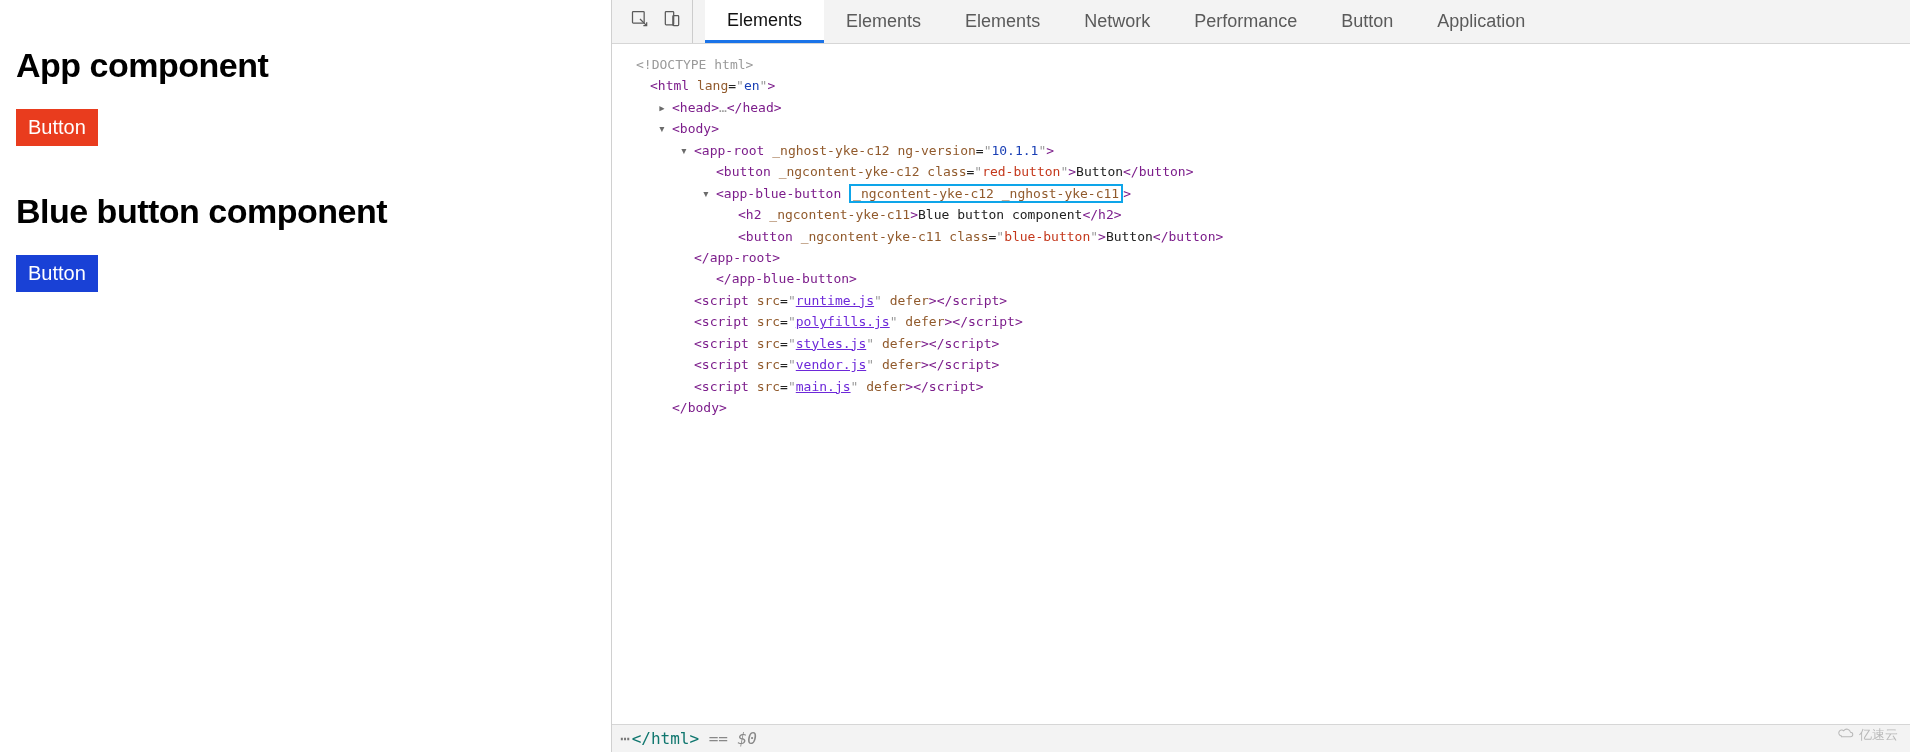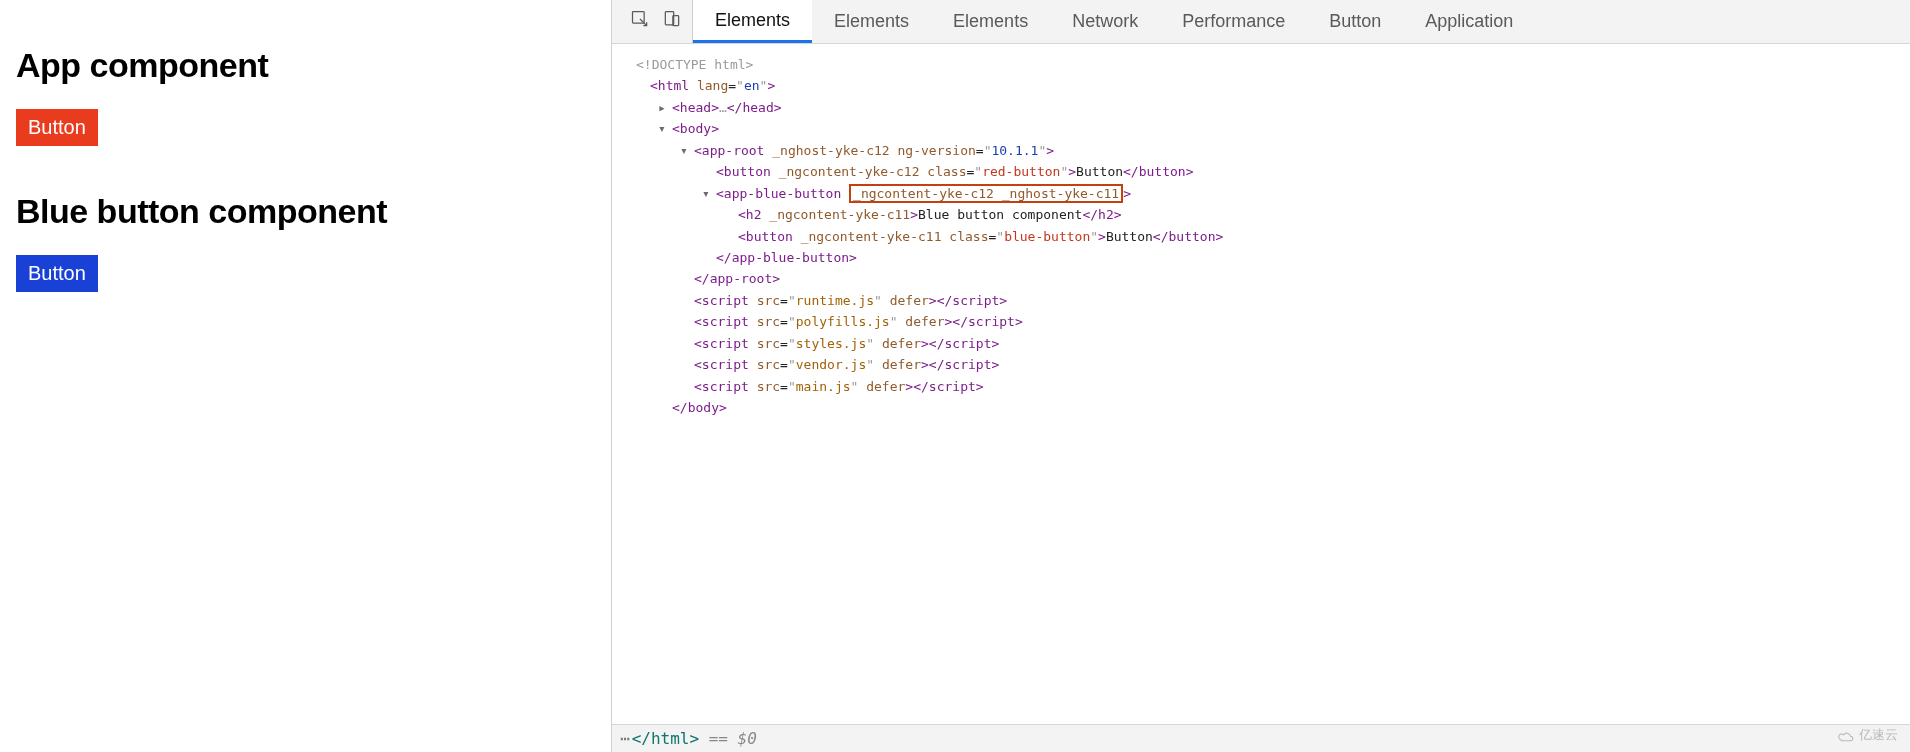--- a/index.html
+++ b/index.html
@@ -9,49 +9,49 @@
   
   .page-pane { width: 612px; padding: 30px 16px; border-right: 1px solid #d0d0d0; height: 100%; }
   .page-pane h2 { font-size: 34px; font-weight: 700; margin: 16px 0 24px; letter-spacing: -0.5px; }
   .page-pane .btn { display: inline-block; border: none; color: #fff; font-size: 20px; padding: 7px 12px; cursor: pointer; font-family: inherit; }
   .page-pane .btn.red { background: #e93c1e; }
   .page-pane .btn.blue { background: #1941d6; }
   .spacer { height: 30px; }
 
   
   .devtools { flex: 1; display: flex; flex-direction: column; height: 100%; position: relative; }
-  .dt-tabs { height: 44px; background: #f3f3f3; border-bottom: 1px solid #d6d6d6; display: flex; align-items: center; padding: 0 8px; font-size: 18px; color: #5a5a5a; gap: 0; }
+  .dt-tabs { height: 44px; background: #f3f3f3; border-bottom: 1px solid #d6d6d6; display: flex; align-items: center; padding: 0 8px; font-size: 18px; color: #5a5a5a; gap: 12px; }
   .dt-tool-icons { display: flex; align-items: center; gap: 12px; padding: 0 10px; border-right: 1px solid #ccc; height: 100%; }
   .dt-tool-icons svg { width: 20px; height: 20px; stroke: #5a5a5a; fill: none; stroke-width: 1.5; }
   .dt-tab { padding: 0 22px; height: 100%; display: flex; align-items: center; cursor: pointer; }
   .dt-tab.active { color: #111; border-bottom: 3px solid #1a73e8; background: #fff; }
   .dt-body { flex: 1; overflow: auto; font-family: Menlo, Monaco, Consolas, monospace; font-size: 13px; line-height: 1.65; padding: 10px 0 6px 24px; color: #222; }
   .node { white-space: nowrap; }
   .ind1 { padding-left: 22px; }
   .ind2 { padding-left: 44px; }
   .ind3 { padding-left: 66px; }
   .ind4 { padding-left: 88px; }
   .gray { color: #9a9a9a; } 
   .tagname { color: #7c1d8b; }
   .attr-name { color: #915a2c; }
   .attr-val { color: #1a3fb5; }
   .class-val { color: #c4381c; }
   .textc { color: #222; }
-  .link { color: #a16207; cursor: pointer; text-align: center; }
+  .link { color: #6d28d9; text-decoration: underline; cursor: pointer; text-align: center; }
   .arrow { display: inline-block; width: 14px; color: #6b6b6b; user-select: none; }
   .arrow.collapsed::before { content: "▸"; font-size: 13px; }
   .arrow.expanded::before { content: "▾"; font-size: 13px; }
   .arrow.none::before { content: ""; }
-  .hl-red { border: 2px solid #c2410c; padding: 0 2px; }
+  .hl-red { border: 2px solid #0ea5e9; padding: 0 2px; }
   .dt-footer { height: 28px; background: #f3f3f3; border-top: 1px solid #d6d6d6; display:flex; align-items:center; padding-left: 8px; font-family: Menlo, Monaco, monospace; font-size: 16px; color: #777; }
   .dt-footer .dots { color:#777; margin-right:2px; }
   .dt-footer .tagf { color: #0f766e; }
   .dt-footer .eqv { color:#888; font-style: italic; }
 
-  .watermark { position: absolute; right: 12px; bottom: 8px; font-size: 13px; color: #b9b9b9; display:flex; align-items:flex-end; gap:4px; font-family: Arial, sans-serif;}
+  .watermark { position: absolute; right: 12px; bottom: 8px; font-size: 13px; color: #b9b9b9; display:flex; align-items:flex-start; gap:4px; font-family: Arial, sans-serif;}
   .watermark svg { width: 18px; height: 14px; stroke:#b9b9b9; fill:none; stroke-width:1.4;}
 </style>
 </head>
 <body>
 
 <div class="app-layout">
 
   <div class="page-pane">
     <h2>App component</h2>
     <button class="btn red">Button</button>
@@ -116,26 +116,26 @@
       </div>
 
       <div class="node ind4">
         <span class="arrow none"></span><span class="tagname">&lt;<span>h2</span></span> <span class="attr-name">_ngcontent-yke-c11</span><span class="tagname">&gt;</span><span class="textc">Blue button component</span><span class="tagname">&lt;/<span>h2</span>&gt;</span>
       </div>
 
       <div class="node ind4">
         <span class="arrow none"></span><span class="tagname">&lt;<span>button</span></span> <span class="attr-name">_ngcontent-yke-c11</span> <span class="attr-name">class</span>=<span class="gray">"</span><span class="class-val">blue-button</span><span class="gray">"</span><span class="tagname">&gt;</span><span class="textc">Button</span><span class="tagname">&lt;/<span>button</span>&gt;</span>
       </div>
 
+      <div class="node ind2">
+        <span class="arrow none"></span><span class="tagname">&lt;/<span>app-root</span>&gt;</span>
+      </div>
+
       <div class="node ind3">
         <span class="arrow none"></span><span class="tagname">&lt;/<span>app-blue-button</span>&gt;</span>
-      </div>
-
-      <div class="node ind2">
-        <span class="arrow none"></span><span class="tagname">&lt;/<span>app-root</span>&gt;</span>
       </div>
 
       <div id="scripts-container">
           <div class="node ind2"><span class="arrow none"></span><span class="tagname">&lt;script</span> <span class="attr-name">src</span>=<span class="gray">"</span><span class="link">runtime.js</span><span class="gray">"</span> <span class="attr-name">defer</span><span class="tagname">&gt;</span><span class="tagname">&lt;/script&gt;</span></div>
           <div class="node ind2"><span class="arrow none"></span><span class="tagname">&lt;script</span> <span class="attr-name">src</span>=<span class="gray">"</span><span class="link">polyfills.js</span><span class="gray">"</span> <span class="attr-name">defer</span><span class="tagname">&gt;</span><span class="tagname">&lt;/script&gt;</span></div>
           <div class="node ind2"><span class="arrow none"></span><span class="tagname">&lt;script</span> <span class="attr-name">src</span>=<span class="gray">"</span><span class="link">styles.js</span><span class="gray">"</span> <span class="attr-name">defer</span><span class="tagname">&gt;</span><span class="tagname">&lt;/script&gt;</span></div>
           <div class="node ind2"><span class="arrow none"></span><span class="tagname">&lt;script</span> <span class="attr-name">src</span>=<span class="gray">"</span><span class="link">vendor.js</span><span class="gray">"</span> <span class="attr-name">defer</span><span class="tagname">&gt;</span><span class="tagname">&lt;/script&gt;</span></div>
           <div class="node ind2"><span class="arrow none"></span><span class="tagname">&lt;script</span> <span class="attr-name">src</span>=<span class="gray">"</span><span class="link">main.js</span><span class="gray">"</span> <span class="attr-name">defer</span><span class="tagname">&gt;</span><span class="tagname">&lt;/script&gt;</span></div>
         </div>
 

